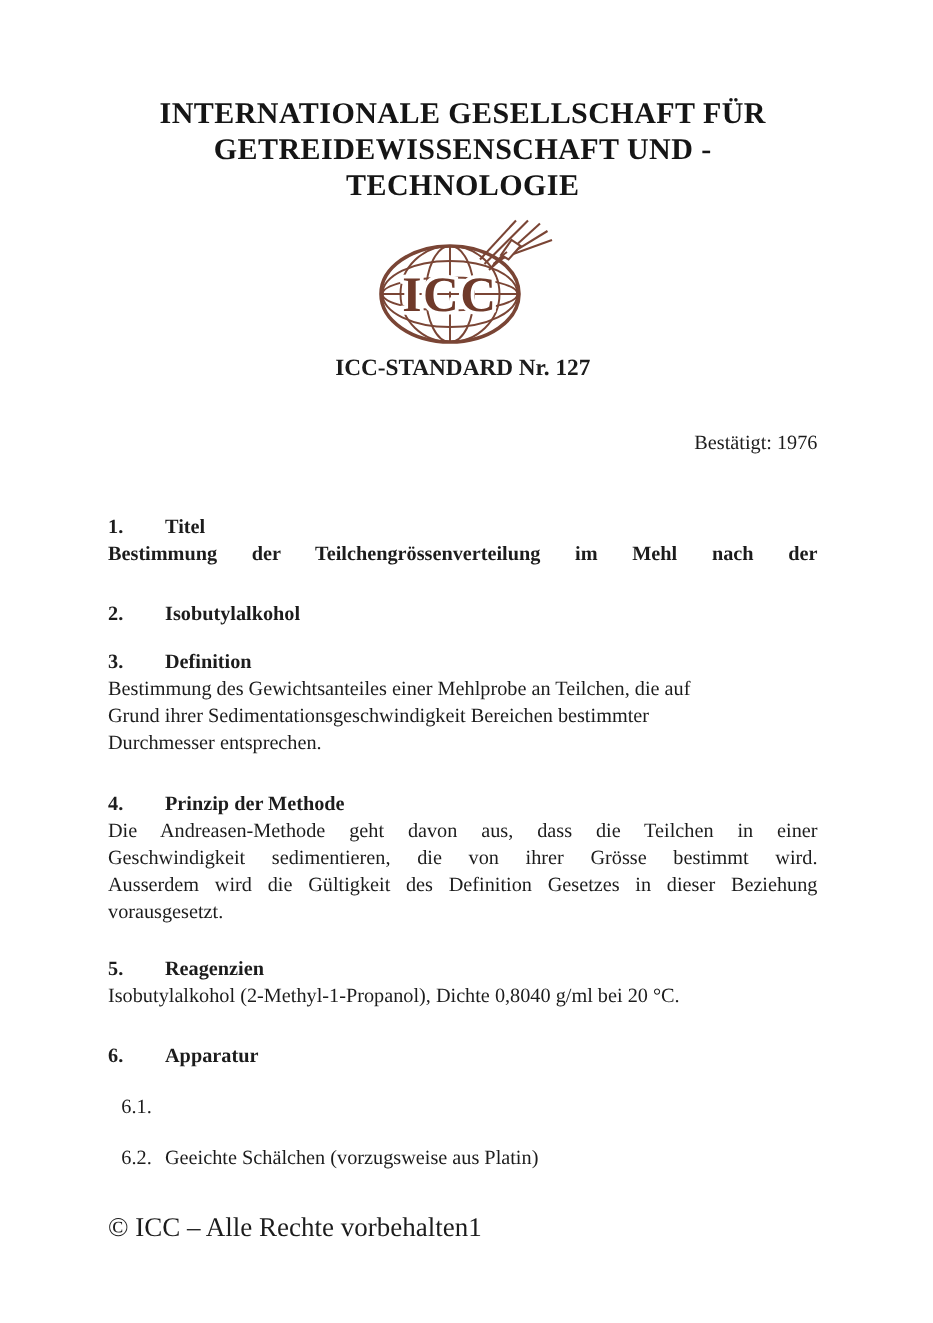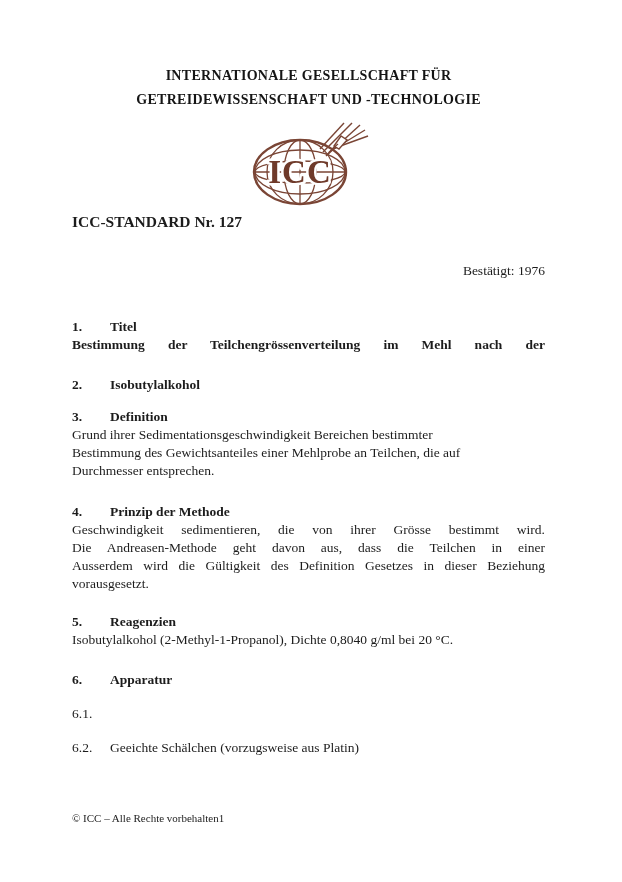--- a/index.html
+++ b/index.html
@@ -12,21 +12,21 @@
   }
   .page {
     position:relative;
     box-sizing:border-box;
     width:622px; height:882px;
     padding:64px 77px 0 72px;
   }
   .doc-header {
     text-align:center;
     font-weight:bold;
-    font-size:14px;
+    font-size:20px;
     line-height:24px;
     letter-spacing:0.3px;
     color:#151515;
   }
   .logo-wrap {
     text-align:center;
     margin-top:10px;
     height:84px;
   }
   .logo-wrap svg { display:inline-block; }
@@ -35,20 +35,21 @@
   .logo-wheat { fill:none; stroke-width:1.4; }
   .logo-text {
     font-family:"Liberation Serif", serif;
     font-weight:bold;
     font-size:33px;
     letter-spacing:1px;
     stroke:#ffffff; stroke-width:5px;
     paint-order:stroke;
   }
   .std-title {
+    text-align:center;
     font-weight:bold;
     font-size:15.5px;
     line-height:20px;
     margin-top:6px;
   }
   .approved {
     text-align:right;
     font-size:13.5px;
     line-height:17px;
     margin-top:30px;
@@ -64,27 +65,27 @@
   .sec-num { flex:0 0 38px; }
   .sec-body { }
   .sec-body.bold { font-weight:bold; }
   .jline { text-align:justify; text-align-last:justify; }
   .list-item {
     display:flex;
     font-size:13.5px;
     line-height:18px;
     margin-top:16px;
   }
-  .list-num { flex:0 0 38px; }
+  .list-num { flex:0 0 38px;text-align:center; }
   .doc-footer {
     position:absolute;
     left:72px; right:77px; top:810px;
     display:flex;
     justify-content:flex-start;
-    font-size:11px;
+    font-size:18px;
     line-height:17px;
   }
 </style>
 </head>
 <body>
 
 <div class="page">
 
   <div class="doc-header">
     <div>INTERNATIONALE GESELLSCHAFT FÜR</div>
@@ -135,34 +136,34 @@
       <span>Isobutylalkohol</span>
     </div>
   </div>
 
   <div class="section sec-3">
     <div class="sec-head">
       <span class="sec-num">3.</span>
       <span>Definition</span>
     </div>
     <div class="sec-body">
+      <div>Bestimmung des Gewichtsanteiles einer Mehlprobe an Teilchen, die auf</div>
       <div>Grund ihrer Sedimentationsgeschwindigkeit Bereichen bestimmter</div>
-      <div>Bestimmung des Gewichtsanteiles einer Mehlprobe an Teilchen, die auf</div>
       <div>Durchmesser entsprechen.</div>
     </div>
   </div>
 
   <div class="section sec-4">
     <div class="sec-head">
       <span class="sec-num">4.</span>
       <span>Prinzip der Methode</span>
     </div>
     <div class="sec-body">
+      <div class="jline">Die Andreasen-Methode geht davon aus, dass die Teilchen in einer</div>
       <div class="jline">Geschwindigkeit sedimentieren, die von ihrer Grösse bestimmt wird.</div>
-      <div class="jline">Die Andreasen-Methode geht davon aus, dass die Teilchen in einer</div>
       <div class="jline">Ausserdem wird die Gültigkeit des Definition Gesetzes in dieser Beziehung</div>
       <div>vorausgesetzt.</div>
     </div>
   </div>
 
   <div class="section sec-5">
     <div class="sec-head">
       <span class="sec-num">5.</span>
       <span>Reagenzien</span>
     </div>

